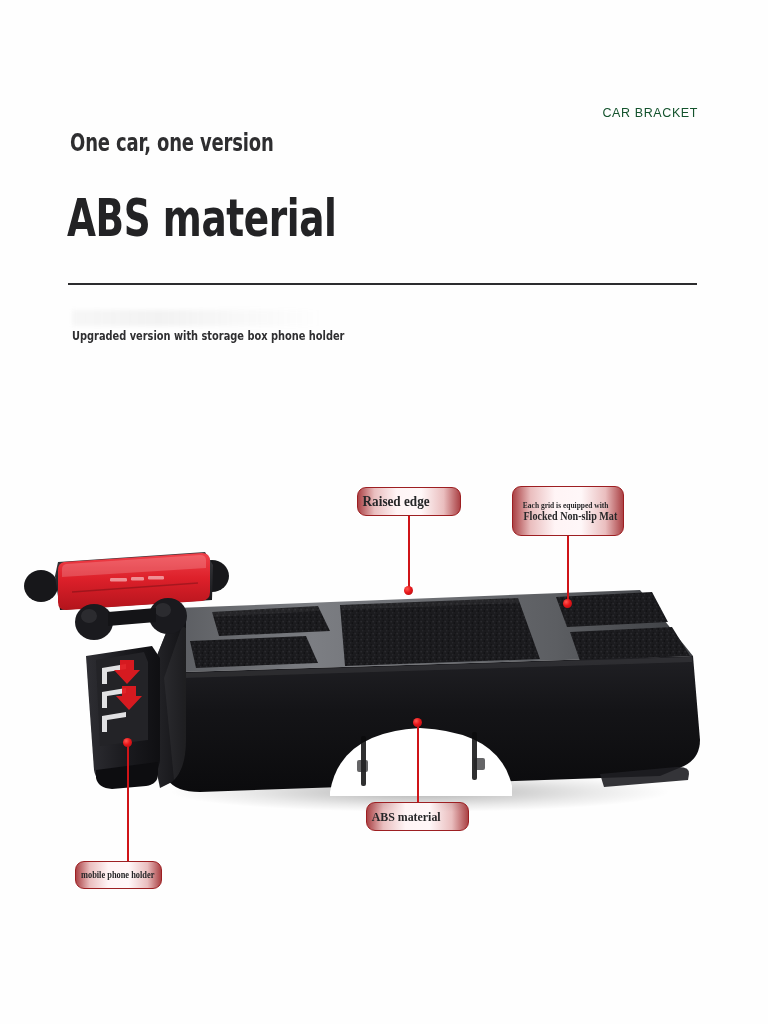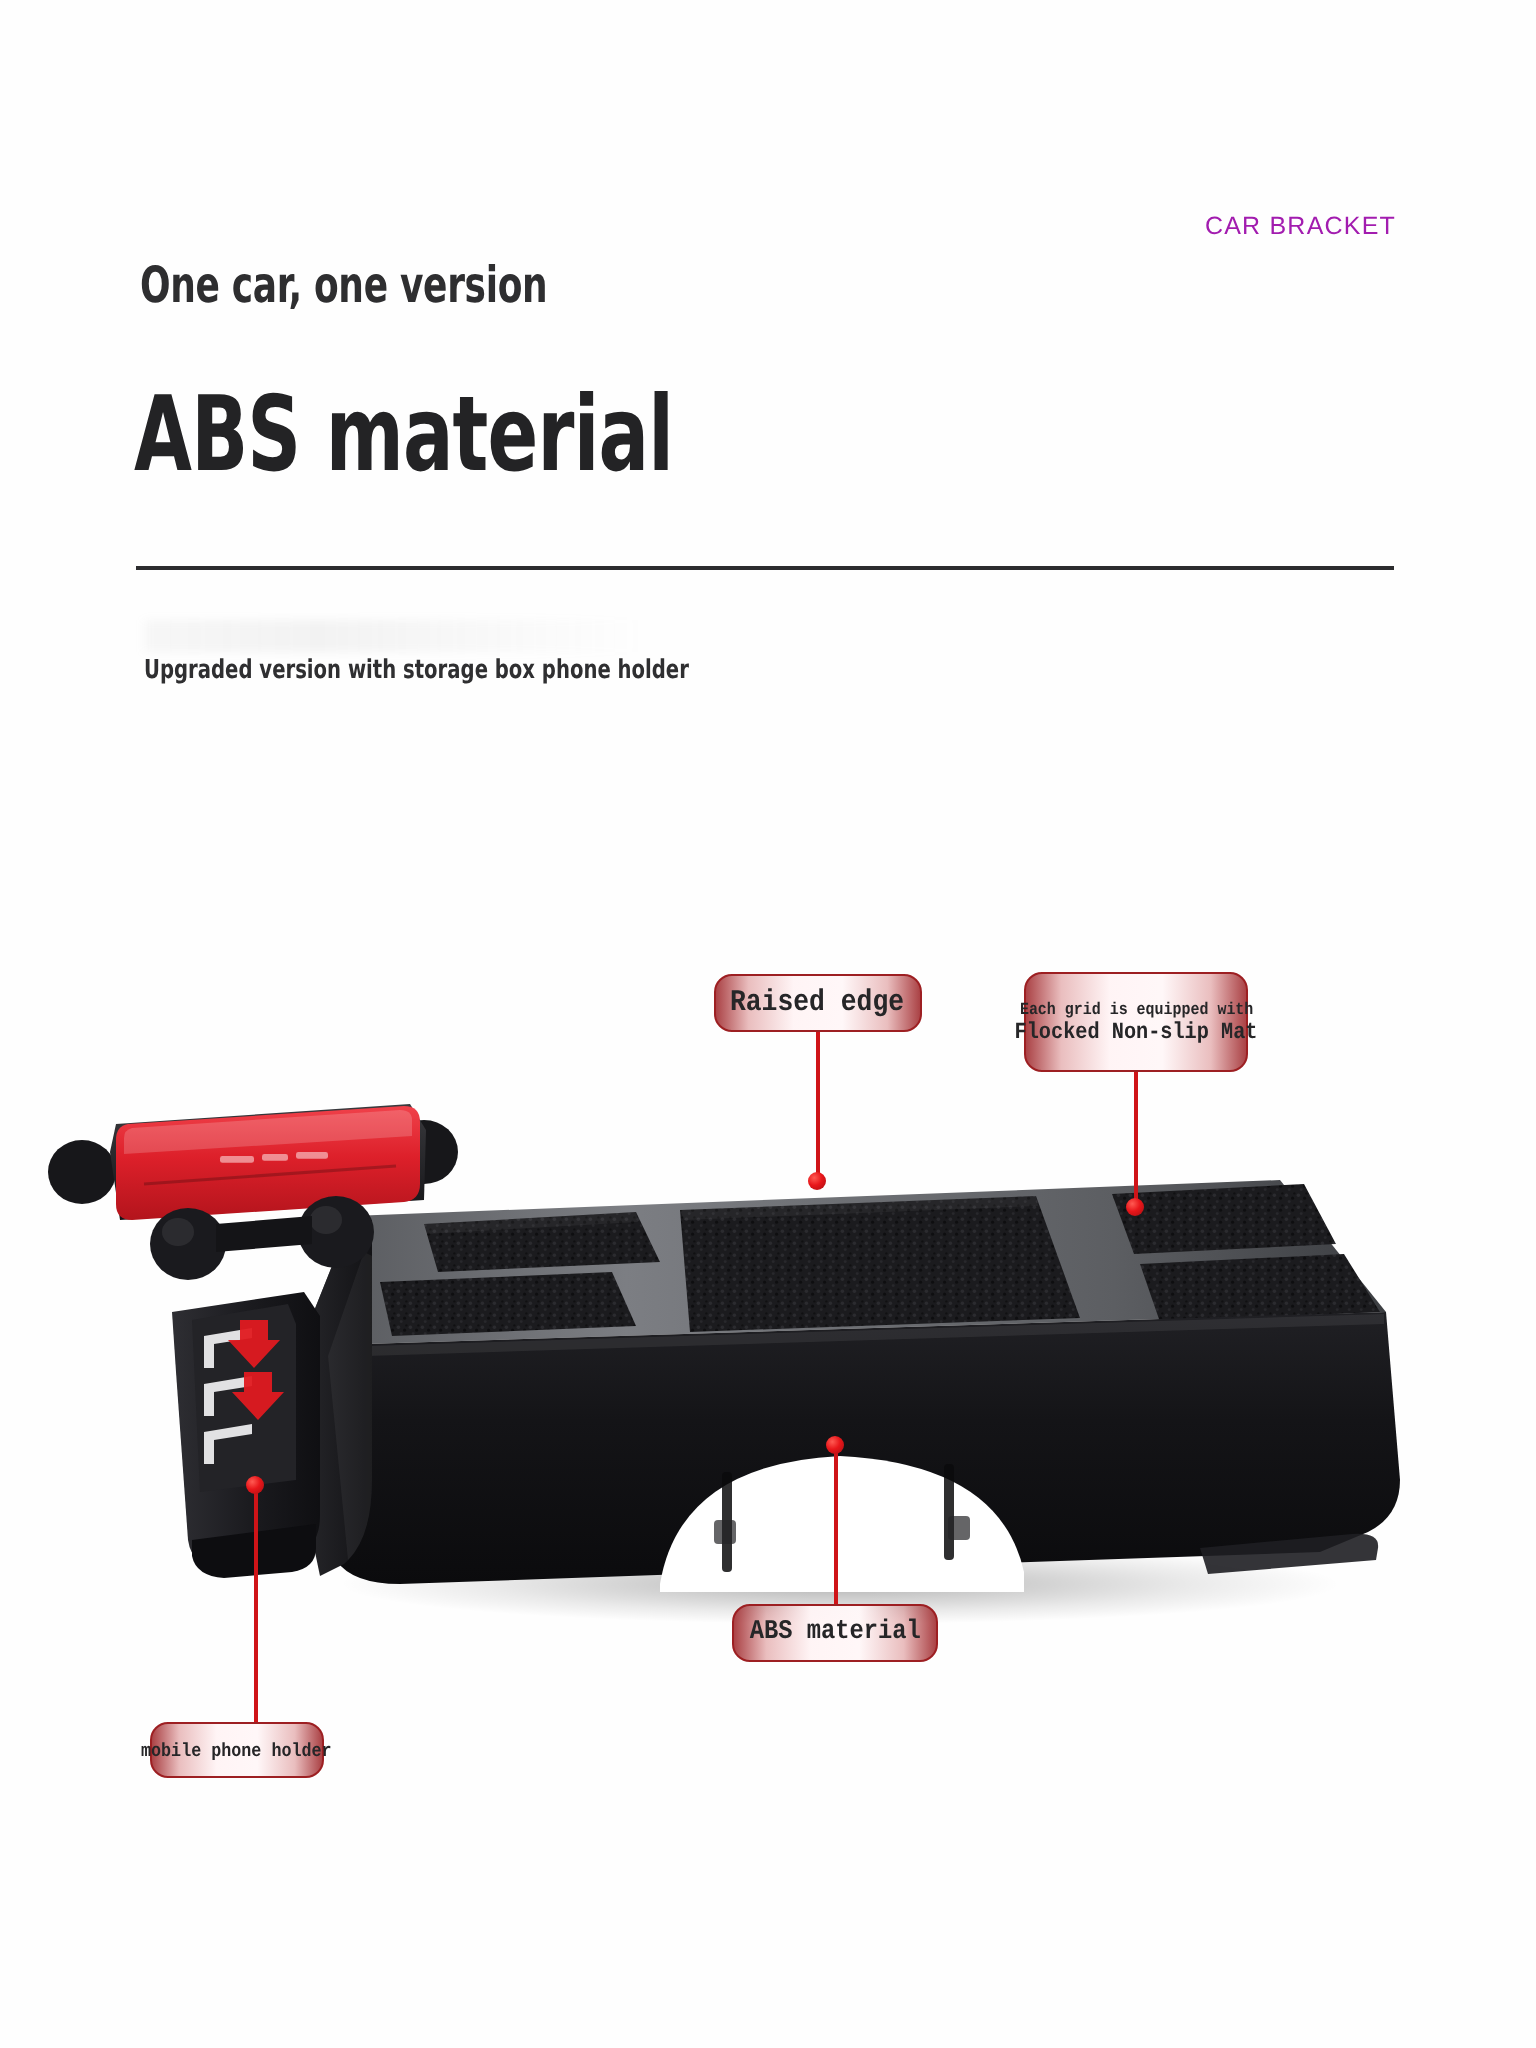--- a/index.html
+++ b/index.html
@@ -24,21 +24,21 @@
   }
 
   
   .brand-label {
     position: absolute;
     top: 106px;
     right: 70px;
     font-family: "Liberation Sans", sans-serif;
     font-size: 12.5px;
     letter-spacing: 0.6px;
-    color: #a21caf;
+    color: #14532d;
     white-space: nowrap;
   }
 
   .kicker {
     position: absolute;
     left: 70px;
     top: 128px;
     font-family: "DejaVu Sans Condensed", "Liberation Sans Narrow", "Liberation Sans", sans-serif;
     font-size: 25px;
     font-weight: 700;
@@ -117,25 +117,25 @@
     background:
       linear-gradient(90deg,
         rgba(150,20,24,0.80) 0%,
         rgba(196,70,72,0.35) 16%,
         rgba(255,244,245,0.96) 38%,
         rgba(255,247,248,0.98) 62%,
         rgba(196,70,72,0.35) 84%,
         rgba(150,20,24,0.80) 100%);
     display: flex;
     flex-direction: column;
-    align-items: center;
+    align-items: flex-start;
     justify-content: center;
     text-align: center;
     color: #262628;
-    font-family: Liberation Mono, monospace;
+    font-family: Liberation Serif, serif;
     font-weight: 700;
     box-sizing: border-box;
   }
   .callout span {
     display: block;
     transform: scaleX(0.88);
     white-space: nowrap;
   }
 
   #callout-raised-edge {

